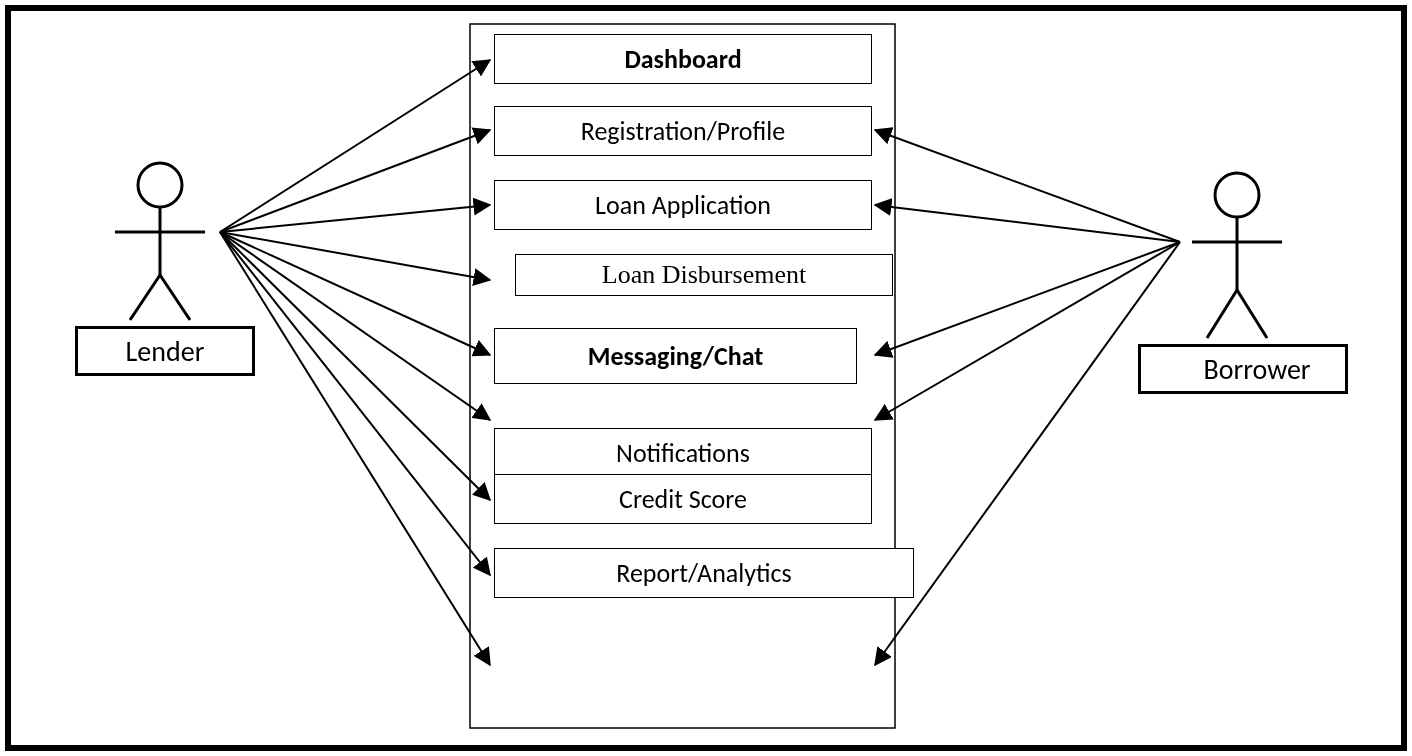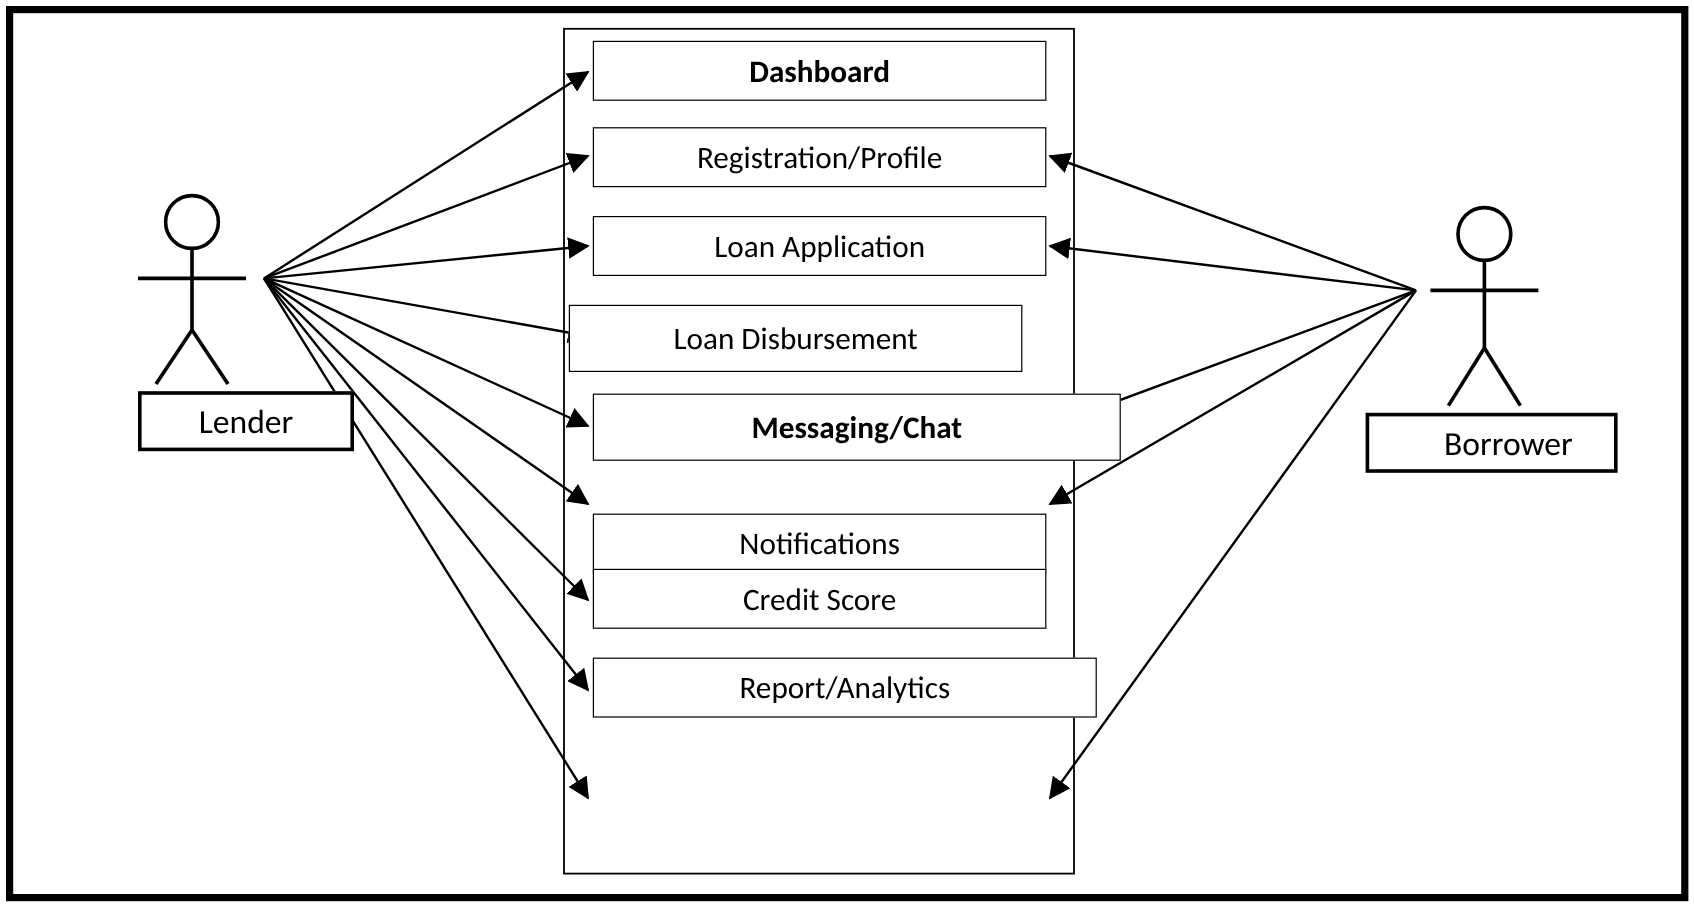--- a/index.html
+++ b/index.html
@@ -89,33 +89,33 @@
 
     <g stroke="#000" stroke-width="2" fill="none">
       <line x1="1180" y1="242" x2="875" y2="130" marker-end="url(#arrow)"></line>
       <line x1="1180" y1="242" x2="875" y2="205" marker-end="url(#arrow)"></line>
       <line x1="1180" y1="242" x2="875" y2="355" marker-end="url(#arrow)"></line>
       <line x1="1180" y1="242" x2="875" y2="420" marker-end="url(#arrow)"></line>
       <line x1="1180" y1="242" x2="875" y2="665" marker-end="url(#arrow)"></line>
     </g>
   </svg>
 
-  <div class="actor-label" style="left:75px; top:326px; width:180px; height:50px;margin-left:40px;">Lender</div>
+  <div class="actor-label" style="left:75px; top:326px; width:180px; height:50px;">Lender</div>
 
   <div class="actor-label" style="left:1138px; top:344px; width:210px; height:50px;padding-left:28px;">Borrower</div>
 
   <div class="usecase" style="left:494px; top:34px;  width:378px; height:50px; font-weight:600;">Dashboard</div>
 
   <div class="usecase" style="left:494px; top:106px; width:378px; height:50px;">Registration/Profile</div>
 
   <div class="usecase" style="left:494px; top:180px; width:378px; height:50px;">Loan Application</div>
 
-  <div class="usecase" style="left:474px; top:254px; width:378px; height:56px;">Loan Disbursement</div>
+  <div class="usecase" style="left:515px; top:254px; width:378px; height:42px;font-family:Liberation Serif, serif;">Loan Disbursement</div>
 
-  <div class="usecase" style="left:494px; top:328px; width:440px; height:56px; font-weight:600;">Messaging/Chat</div>
+  <div class="usecase" style="left:494px; top:328px; width:363px; height:56px; font-weight:600;">Messaging/Chat</div>
 
   <div class="usecase" style="left:494px; top:394px; width:378px; height:50px;margin-top:34px;">Notifications</div>
 
   <div class="usecase" style="left:494px; top:474px; width:378px; height:50px;">Credit Score</div>
 
   <div class="usecase" style="left:494px; top:548px; width:420px; height:50px;">Report/Analytics</div>
 
 
 </div>
 

